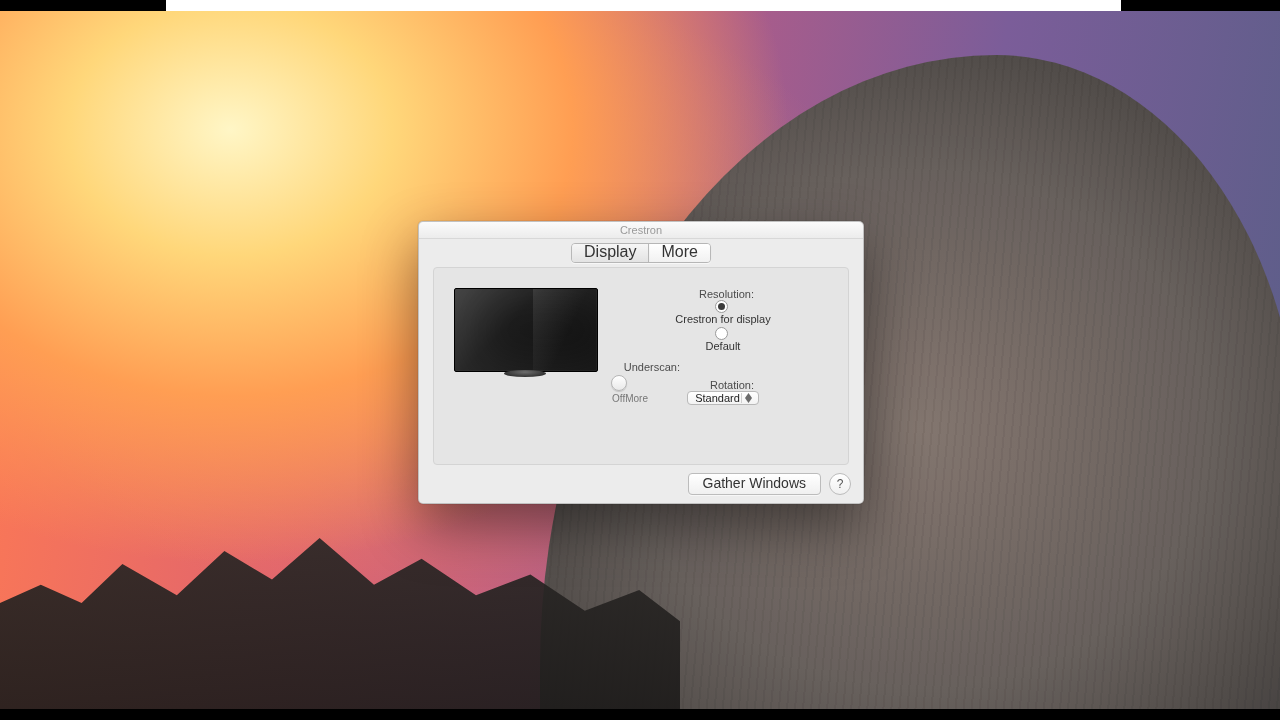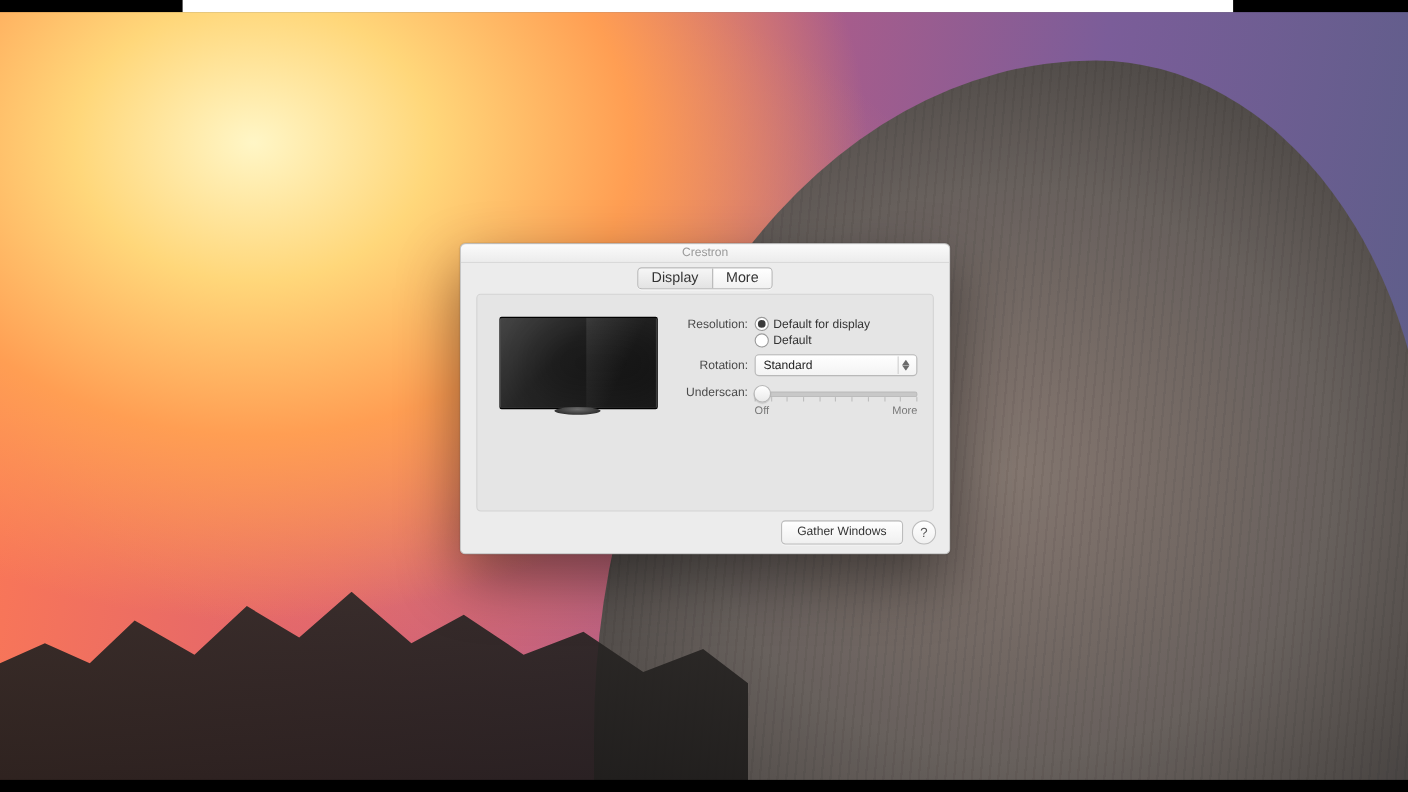--- a/index.html
+++ b/index.html
@@ -48,21 +48,21 @@
     background:linear-gradient(#fbfbfb,#ececec);
     user-select:none;
   }
   .content{flex:1;position:relative;padding:0 14px;}
   .segmented{
     position:absolute;top:4px;left:50%;transform:translateX(-50%);
     display:flex;border:1px solid #b6b6b6;border-radius:4px;overflow:hidden;
     box-shadow:0 1px 0 rgba(255,255,255,.6);height:18px;
   }
   .segmented .seg{
-    padding:0 12px;line-height:16px;font-size:13px;background:linear-gradient(#fff,#f1f1f1);
+    padding:0 12px;line-height:16px;font-size:16px;background:linear-gradient(#fff,#f1f1f1);
     color:#333;cursor:default;
   }
   .segmented .seg + .seg{border-left:1px solid #b6b6b6;}
   .segmented .seg.active{background:linear-gradient(#f6f6f6,#e3e3e3);}
 
   .panel{
     position:absolute;top:28px;left:14px;right:14px;bottom:38px;
     background:#e5e5e5;border:1px solid #d4d4d4;border-radius:4px;
   }
 
@@ -73,21 +73,21 @@
     box-shadow:inset 20px 0 50px rgba(255,255,255,.07), inset -1px -1px 0 rgba(255,255,255,.04);
   }
   .monitor::after{ 
     content:"";position:absolute;left:55%;top:0;width:45%;height:100%;
     background:linear-gradient(115deg, rgba(255,255,255,.10) 0%, rgba(255,255,255,0) 55%);
   }
   .stand{position:absolute;top:102px;left:70px;width:42px;height:7px;border-radius:50%;
     background:radial-gradient(ellipse at 50% 30%, #6d6d6d 0%, #2b2b2b 80%);}
 
   .rows{position:absolute;top:20px;left:178px;right:14px;}
-  .row{display:flex;align-items:center;margin-bottom:4px;}
+  .row{display:flex;align-items:center;margin-bottom:4px;flex-direction:column;}
   .row .lbl{width:68px;text-align:right;padding-right:6px;color:#4b4b4b;}
   .row.compact{margin-bottom:2px;}
 
   .radio{width:11px;height:11px;border:1px solid #9a9a9a;border-radius:50%;background:#fff;margin-right:4px;position:relative;}
   .radio.checked::after{content:"";position:absolute;inset:2px;border-radius:50%;background:#3b3b3b;}
 
   .select{
     flex:1;height:18px;border:1px solid #b9b9b9;border-radius:4px;background:linear-gradient(#ffffff,#f3f3f3);
     display:flex;align-items:center;padding:0 18px 0 7px;position:relative;font-size:11px;color:#222;
   }
@@ -99,21 +99,21 @@
   .track{position:absolute;left:0;right:0;top:8px;height:3px;border-radius:2px;background:#c8c8c8;border:1px solid #bcbcbc;}
   .thumb{position:absolute;top:2px;left:-1px;width:14px;height:14px;border-radius:50%;
     background:linear-gradient(#ffffff,#e9e9e9);border:1px solid #b6b6b6;box-shadow:0 1px 1px rgba(0,0,0,.15);}
   .ticks{position:absolute;left:0;right:0;top:13px;height:5px;display:flex;justify-content:space-between;}
   .ticks span{width:1px;height:4px;background:#bdbdbd;}
   .minmax{position:absolute;left:0;right:0;top:20px;display:flex;justify-content:space-between;font-size:10px;color:#777;}
 
   .footer{position:absolute;bottom:8px;right:12px;display:flex;align-items:center;gap:8px;}
   .btn{
     height:20px;padding:0 14px;border:1px solid #bcbcbc;border-radius:4px;
-    background:linear-gradient(#ffffff,#f0f0f0);font-size:11px;color:#333;line-height:18px;
+    background:linear-gradient(#ffffff,#f0f0f0);font-size:14px;color:#333;line-height:18px;
     box-shadow:0 1px 0 rgba(255,255,255,.6);cursor:default;
   }
   .help{
     width:20px;height:20px;border:1px solid #bcbcbc;border-radius:50%;
     background:linear-gradient(#ffffff,#f0f0f0);display:flex;align-items:center;justify-content:center;
     font-size:12px;color:#555;cursor:default;
   }
 </style>
 </head>
 <body>
@@ -137,67 +137,67 @@
 
     <div class="panel">
       <div class="monitor"></div>
       <div class="stand"></div>
 
       <div class="rows">
 
         <div class="row compact">
           <div class="lbl">Resolution:</div>
           <span class="radio checked"></span>
-          <span>Default for display</span>
+          <span>Crestron for display</span>
         </div>
         <div class="row">
           <div class="lbl"></div>
           <span class="radio"></span>
           <span>Default</span>
+        </div>
+
+        <div class="row" style="margin-top:6px;align-items:flex-start">
+          <div class="lbl" style="padding-top:3px">Underscan:</div>
+          <div class="slider">
+            <div class="track"></div>
+            <div class="ticks">
+              <span></span>
+                <span></span>
+                <span></span>
+                <span></span>
+                <span></span>
+                <span></span>
+                <span></span>
+                <span></span>
+                <span></span>
+                <span></span>
+                <span></span>
+            </div>
+            <div class="thumb"></div>
+            <div class="minmax">
+              <span>Off</span>
+              <span>More</span>
+            </div>
+          </div>
         </div>
 
         <div class="row" style="margin-top:6px">
           <div class="lbl">Rotation:</div>
           <div class="select">
             <span>Standard</span>
             <span class="arrows">
               <svg width="7" height="5" viewBox="0 0 7 5">
                   <path d="M3.5 0L7 5H0z" fill="#6b6b6b"></path>
                 </svg>
               <svg width="7" height="5" viewBox="0 0 7 5">
                   <path d="M3.5 5L0 0h7z" fill="#6b6b6b"></path>
                 </svg>
             </span>
           </div>
         </div>
-
-        <div class="row" style="margin-top:6px;align-items:flex-start">
-          <div class="lbl" style="padding-top:3px">Underscan:</div>
-          <div class="slider">
-            <div class="track"></div>
-            <div class="ticks">
-              <span></span>
-                <span></span>
-                <span></span>
-                <span></span>
-                <span></span>
-                <span></span>
-                <span></span>
-                <span></span>
-                <span></span>
-                <span></span>
-                <span></span>
-            </div>
-            <div class="thumb"></div>
-            <div class="minmax">
-              <span>Off</span>
-              <span>More</span>
-            </div>
-          </div>
-        </div>
       </div>
     </div>
 
     <div class="footer">
       <div class="btn">Gather Windows</div>
       <div class="help">
         <span>?</span>
       </div>
     </div>
   </div>

